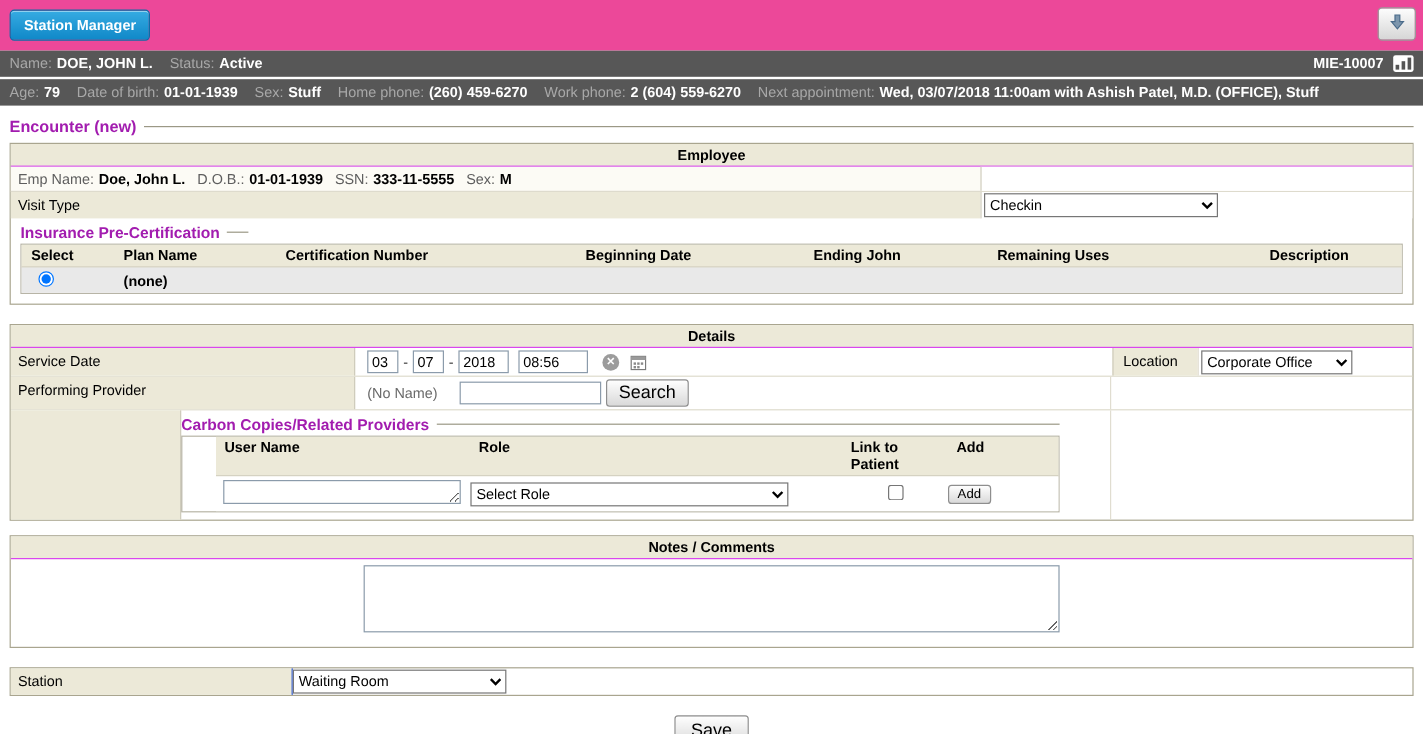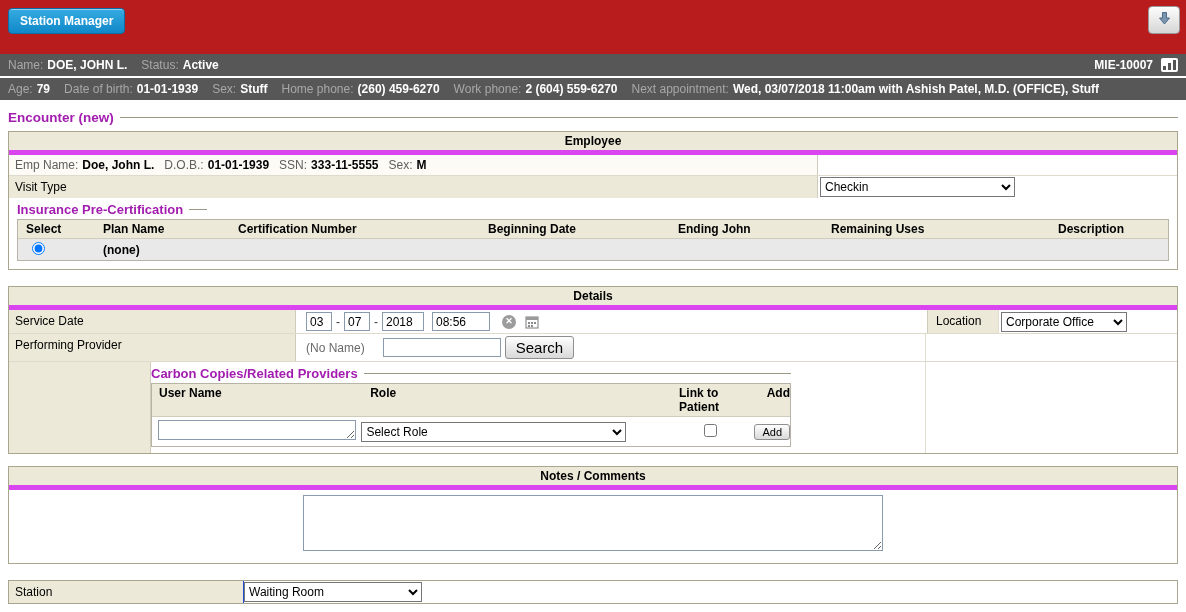--- a/index.html
+++ b/index.html
@@ -1,20 +1,20 @@
 <!DOCTYPE html>
 <html><head>
 <meta charset="utf-8">
 <style>
   * { margin:0; padding:0; box-sizing:border-box; }
   html,body { width:1186px; height:612px; overflow:hidden; }
   body { font-family:"Liberation Sans", sans-serif; font-size:12px; color:#000; background:#fff; position:relative; }
 
   
-  .topbar { height:54px; background:#b91c1c; position:relative; }
+  .topbar { height:42px; background:#ec4899; position:relative; }
   .btn-station { position:absolute; left:8px; top:8px; background:linear-gradient(#36abe2,#1088c8);
     color:#fff; font-weight:bold; font-size:12px; border:1px solid #0c6da6; border-radius:4px;
     padding:5px 11px; box-shadow:inset 0 1px 0 rgba(255,255,255,.45); cursor:pointer; font-family:inherit; }
   .btn-download { position:absolute; right:6px; top:6px; width:32px; height:28px;
     background:linear-gradient(#fdfdfd,#d6d6d6); border:1px solid #9a9a9a; border-radius:4px;
     display:flex; align-items:center; justify-content:center; cursor:pointer; }
 
   
   .bar { height:22px; background:#575757; color:#fff; display:flex; align-items:center;
     padding:0 8px; white-space:nowrap; overflow:hidden; }
@@ -29,21 +29,21 @@
 
   
   .main { padding:8px; }
   .legend-row { display:flex; align-items:center; margin:2px 0 6px; }
   .legend-text { color:#a21caf; font-weight:bold; font-size:13.5px; white-space:nowrap; }
   .legend-line { border-top:1px solid #9b9885; margin-left:6px; height:0; }
   .line-full { flex:1; }
   .line-short { width:18px; }
 
   .box { border:1px solid #a9a58f; background:#fff; }
-  .sec-header { background:#ece9d8; border-bottom:5px solid #d946ef; text-align:center;
+  .sec-header { background:#ece9d8; border-bottom:1px solid #d946ef; text-align:center;
     font-weight:bold; padding:2px 0; }
   .beige { background:#ece9d8; }
   .glabel { color:#5e5e5e; margin-right:4px; }
   .gval { font-weight:bold; margin-right:10px; }
 
   
   .emp-box { margin-bottom:16px; }
   .row { display:flex; align-items:stretch; border-bottom:1px solid #dedbcd; }
   .emp-row { background:#fcfbf5; }
   .main-cell { flex:1; padding:3px 6px; display:flex; align-items:center; }
@@ -77,23 +77,23 @@
     background:linear-gradient(#fefefe,#d9d9d9); cursor:pointer; font-family:inherit; }
   .btn-small { padding:1px 7px; font-size:11px; }
   .dash { color:#333; }
 
   .clear-icon { width:14px; height:14px; border-radius:50%; background:#9c9c9c; color:#fff;
     font-size:9px; font-weight:bold; display:inline-flex; align-items:center; justify-content:center;
     margin-left:8px; cursor:pointer; line-height:1; }
   .cal-icon { margin-left:5px; cursor:pointer; display:inline-flex; }
 
   
-  .carbon { width:640px; }
+  .carbon { width:732px; }
   .carbon .legend-text { font-size:13px; }
-  .carbon-table { border:1px solid #b7b4a6; }
+  .carbon-table { border:1px solid #b7b4a6;padding-left:28px; }
   .c-head { display:flex; background:#ece9d8; border-bottom:1px solid #cfccbc; font-weight:bold; }
   .c-head > div { padding:2px 0 2px 7px; }
   .c-row { display:flex; align-items:center; background:#fff; padding:3px 0; }
   .cc1{width:212px;} .cc2{width:310px;} .cc3{width:88px;} .cc4{flex:1;}
   .c-row .cc1 { padding-left:6px; }
   .c-row .cc3 { text-align:center; }
   .uname-area { width:198px; height:20px; resize:both; border:1px solid #8b9bab; font-family:inherit; font-size:12px; }
 
   
   .notes-box { margin-bottom:16px; }

